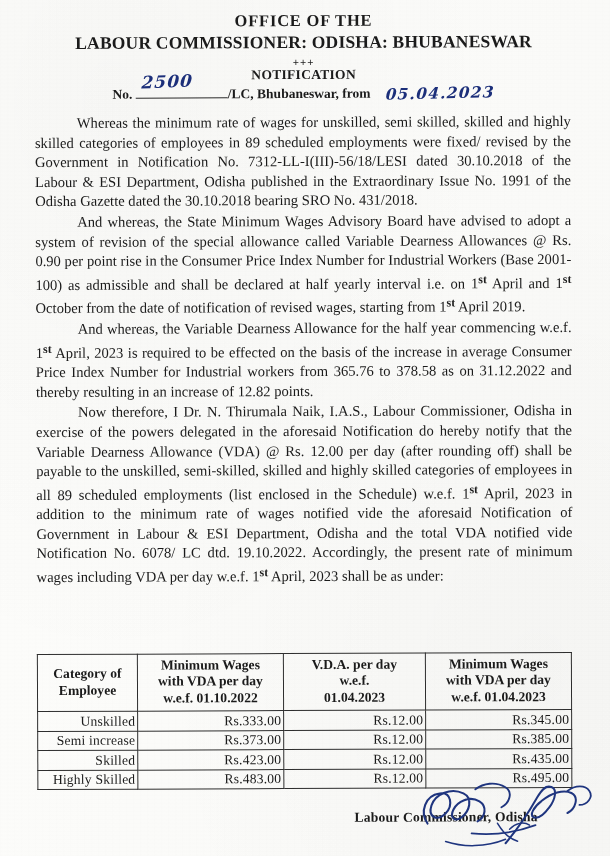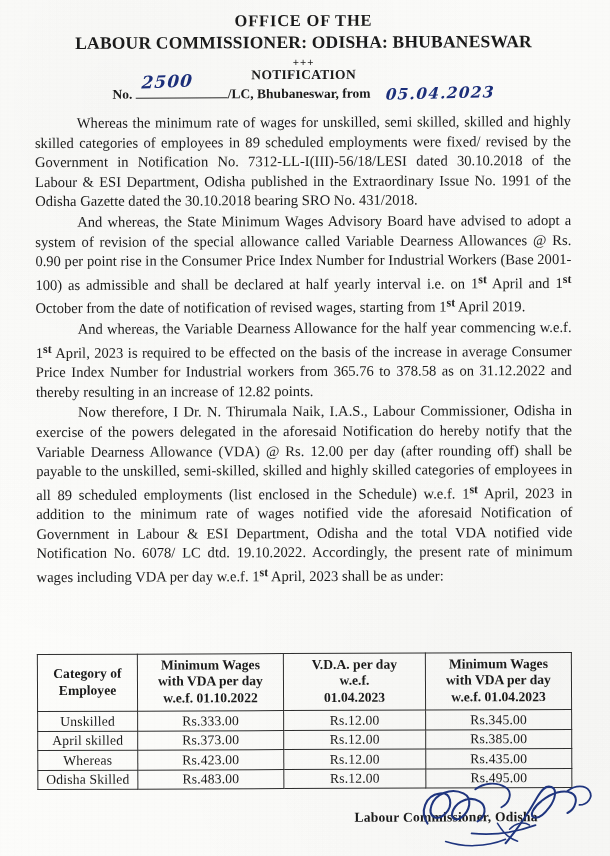--- a/index.html
+++ b/index.html
@@ -170,20 +170,21 @@
     font-weight: bold;
     line-height: 16.4px;
     padding: 3px 2px 4px 2px;
     vertical-align: middle;
   }
   table.wages td {
     font-weight: normal;
     line-height: 15px;
     padding: 1.5px 2px 2px 2px;
     letter-spacing: .2px;
+    text-align: right;
   }
   col.c1 { width: 100px; }
   col.c2 { width: 146px; }
   col.c3 { width: 142px; }
   col.c4 { width: 146px; }
 
   
   .sign-line {
     position: absolute;
     left: 353px;
@@ -249,33 +250,33 @@
             </tr>
         </thead>
         <tbody id="wages-body">
             <tr>
               <td>Unskilled</td>
               <td>Rs.333.00</td>
               <td>Rs.12.00</td>
               <td>Rs.345.00</td>
             </tr>
             <tr>
-              <td>April skilled</td>
+              <td>Semi increase</td>
               <td>Rs.373.00</td>
               <td>Rs.12.00</td>
               <td>Rs.385.00</td>
             </tr>
             <tr>
-              <td>Whereas</td>
+              <td>Skilled</td>
               <td>Rs.423.00</td>
               <td>Rs.12.00</td>
               <td>Rs.435.00</td>
             </tr>
             <tr>
-              <td>Odisha Skilled</td>
+              <td>Highly Skilled</td>
               <td>Rs.483.00</td>
               <td>Rs.12.00</td>
               <td>Rs.495.00</td>
             </tr>
           </tbody>
       </table>
     </div>
 
     <div class="sign-line">Labour Commissioner, Odisha</div>
 

